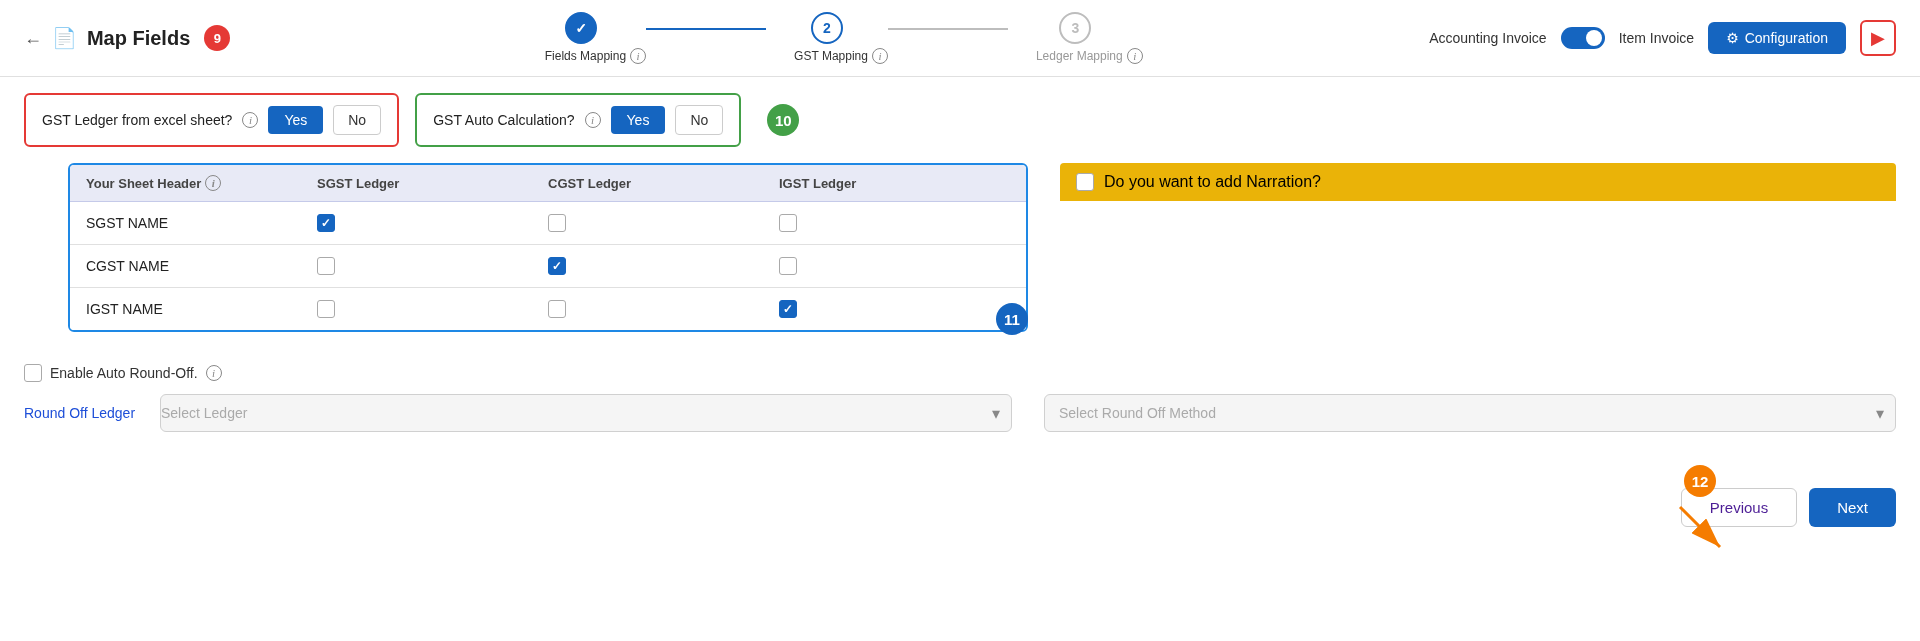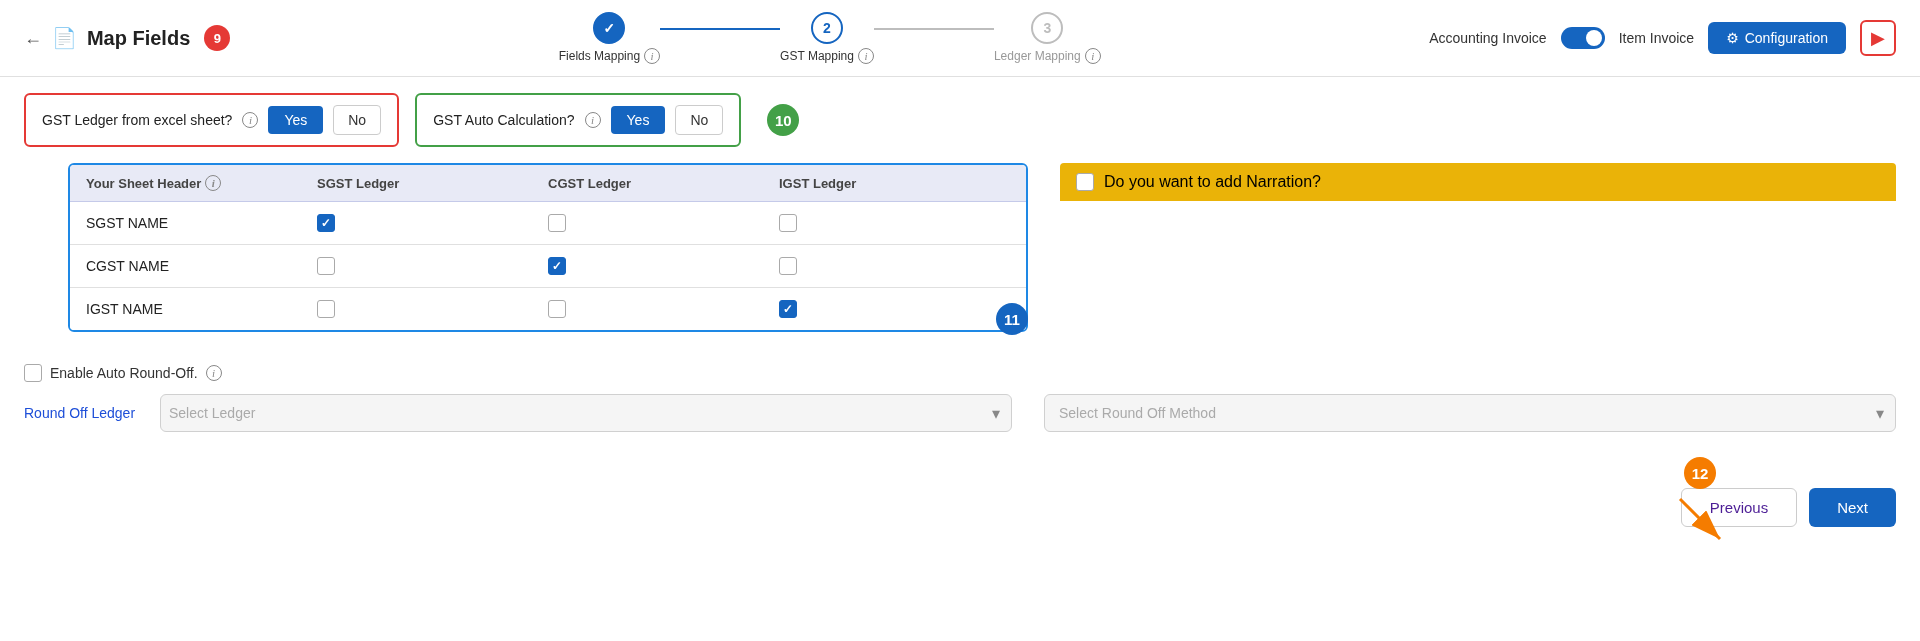--- a/index.html
+++ b/index.html
@@ -118,20 +118,21 @@
       color: #fff;
     }
     .step-label {
       font-size: 12px;
       color: #333;
       margin-top: 4px;
       white-space: nowrap;
       display: flex;
       align-items: center;
       gap: 4px;
+      margin-left: 28px;
     }
     .step-line {
       width: 120px;
       height: 2px;
       background: #1565c0;
       margin-top: -18px;
     }
     .step-line.grey {
       background: #bdbdbd;
     }
@@ -531,34 +532,34 @@
 
   <div class="roundoff-row" style="margin-top:16px;">
     <div class="checkbox-custom"></div>
     <span class="roundoff-label">Enable Auto Round-Off.</span>
     <span class="info-icon">i</span>
   </div>
 
   <div class="select-row">
     <span class="field-label">Round Off Ledger</span>
     <div class="select-wrapper">
-      <select style="min-width:560px; padding:10px 8px; border:1px solid #d0d0d0; border-radius:6px; background:#f5f5f5; color:#aaa; font-size:14px; appearance:none;">
+      <select style="min-width:560px; padding:10px 0; border:1px solid #d0d0d0; border-radius:6px; background:#f5f5f5; color:#aaa; font-size:14px; appearance:none;">
         <option value="">Select Ledger</option>
       </select>
       <span class="select-arrow">▾</span>
     </div>
     <div class="select-wrapper" style="margin-left:16px;">
       <select style="min-width:520px; padding:10px 14px; border:1px solid #d0d0d0; border-radius:6px; background:#f5f5f5; color:#aaa; font-size:14px; appearance:none;">
         <option value="">Select Round Off Method</option>
       </select>
       <span class="select-arrow">▾</span>
     </div>
   </div>
 
-  <div style="position:absolute; bottom:108px; right:190px; display:flex; flex-direction:column; align-items:center;">
+  <div style="position:absolute; bottom:100px; right:190px; display:flex; flex-direction:column; align-items:center;">
     <span class="badge-orange">12</span>
     <svg width="60" height="60" viewBox="0 0 60 60">
       <defs>
         <marker id="arrowhead" markerWidth="10" markerHeight="7" refX="10" refY="3.5" orient="auto">
           <polygon points="0 0, 10 3.5, 0 7" fill="#f57c00"></polygon>
         </marker>
       </defs>
       <line x1="10" y1="10" x2="50" y2="50" stroke="#f57c00" stroke-width="3" marker-end="url(#arrowhead)"></line>
     </svg>
   </div>

